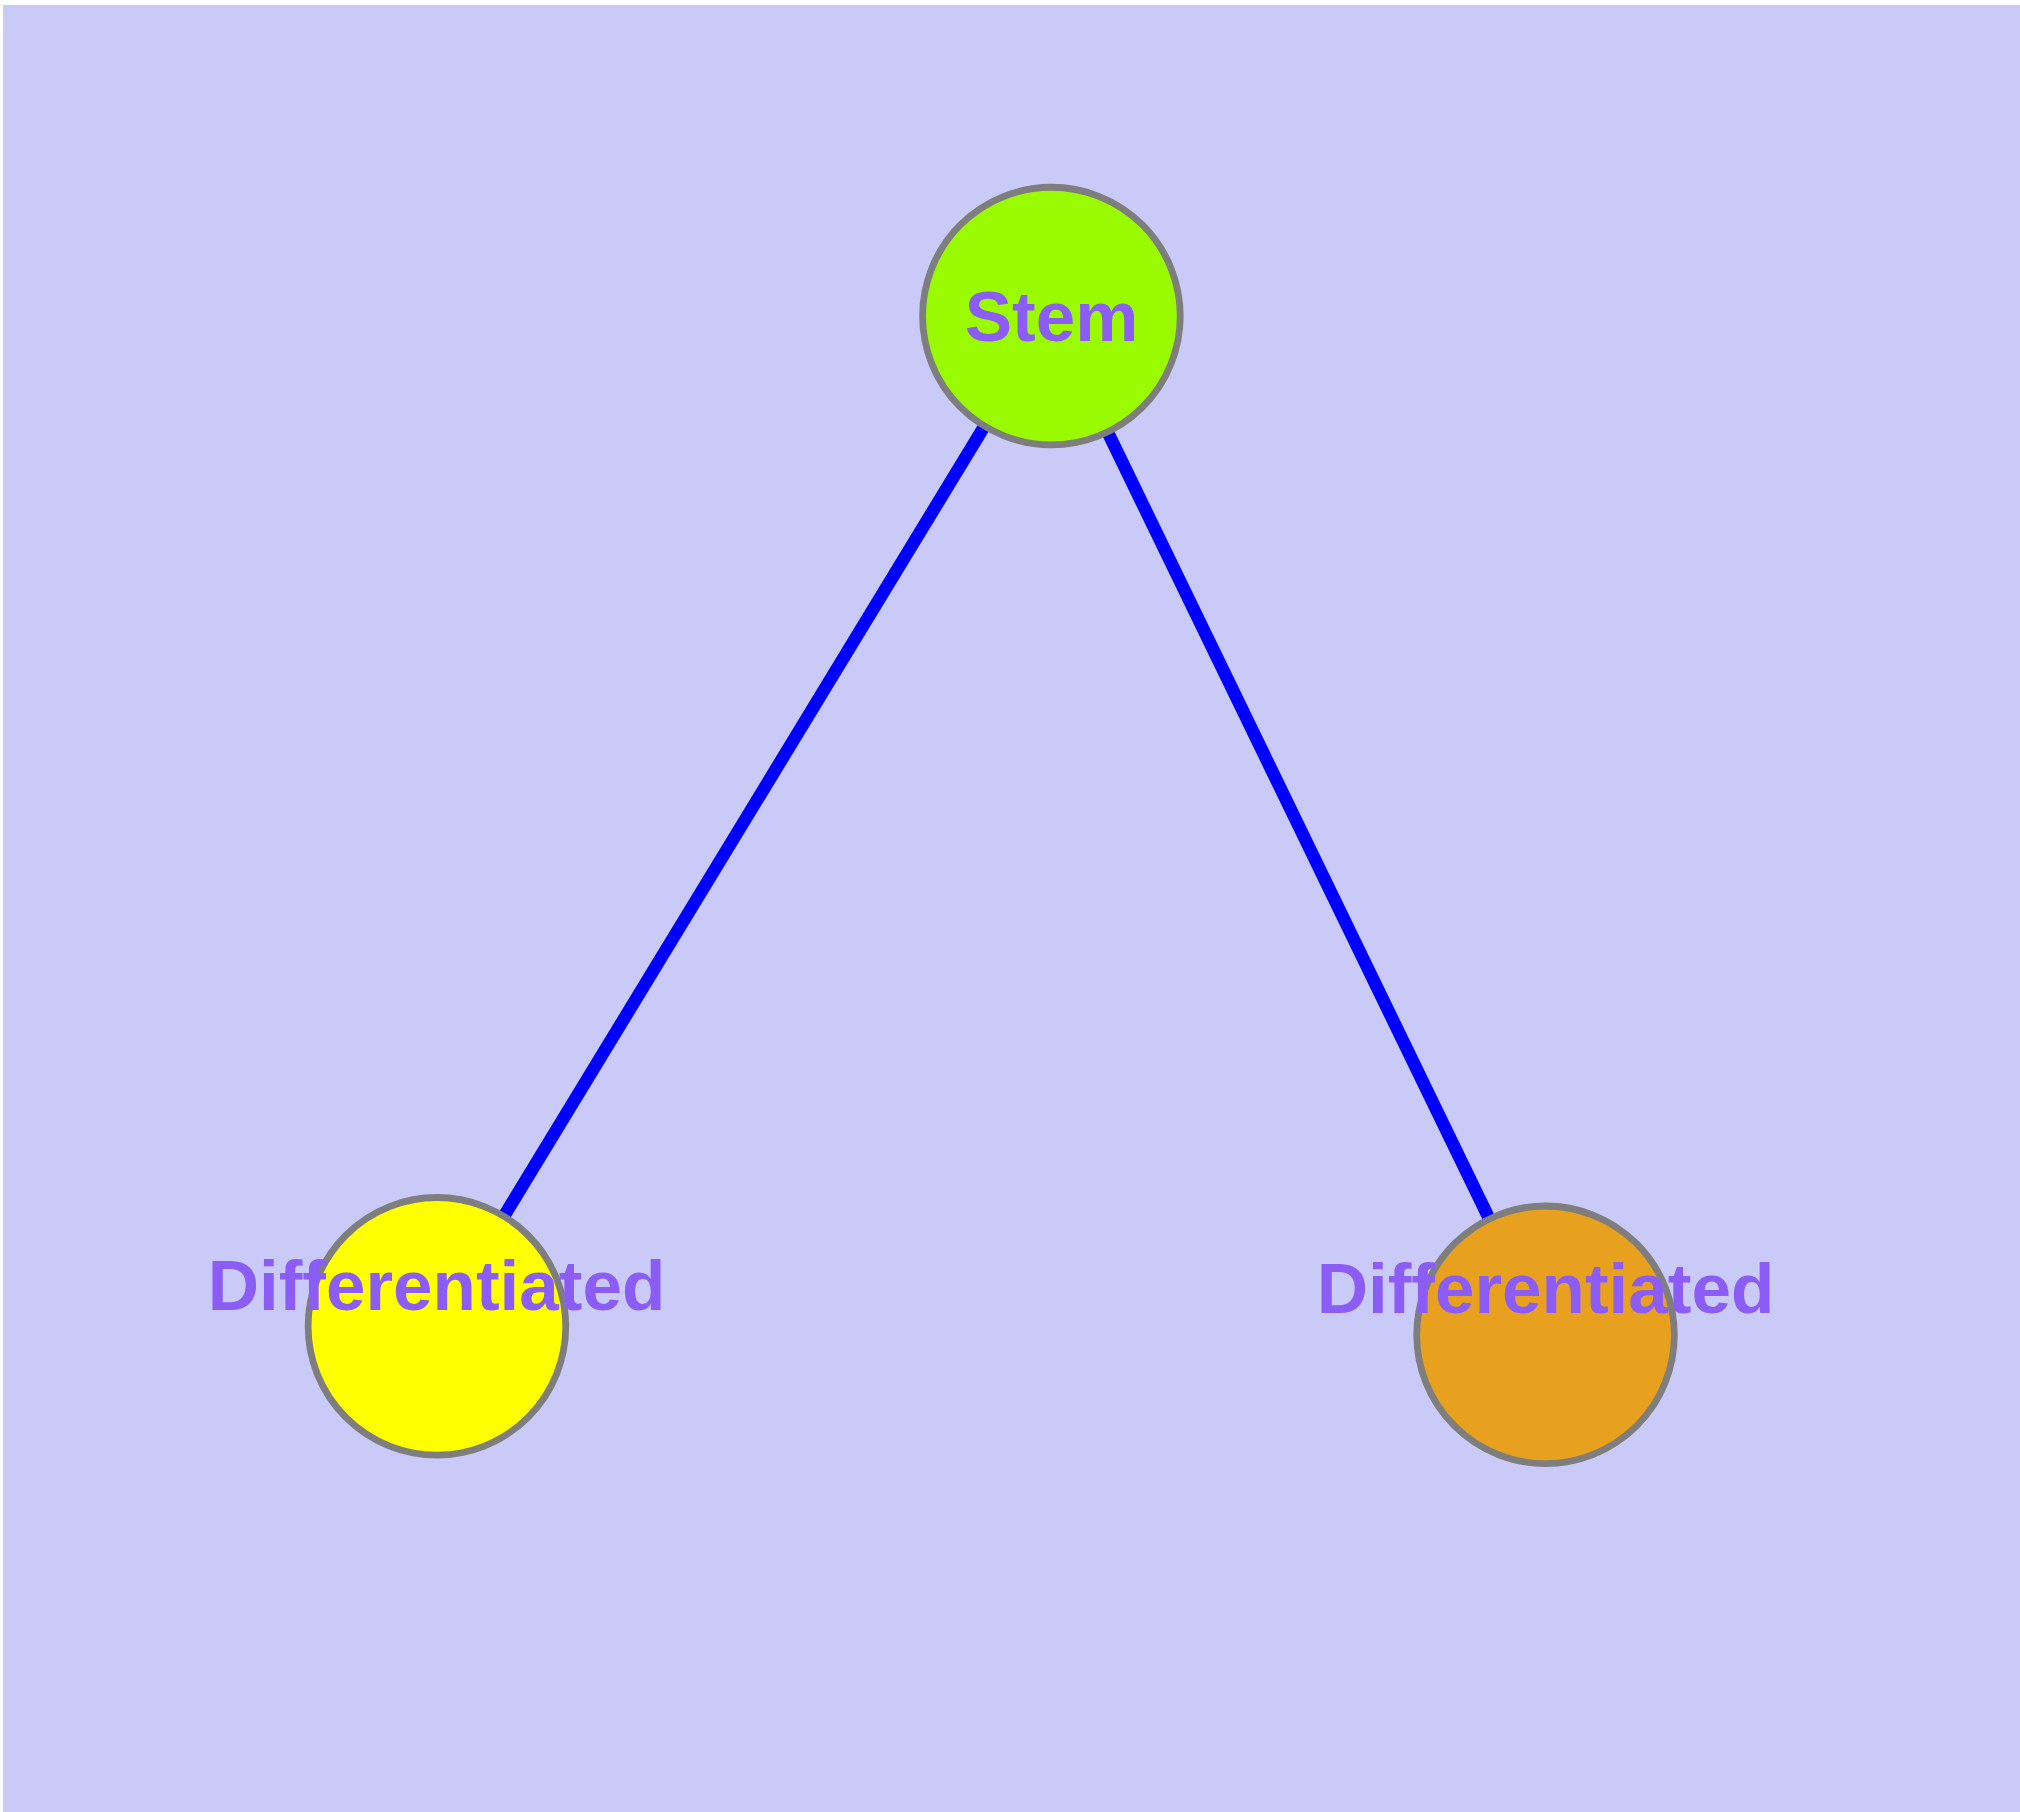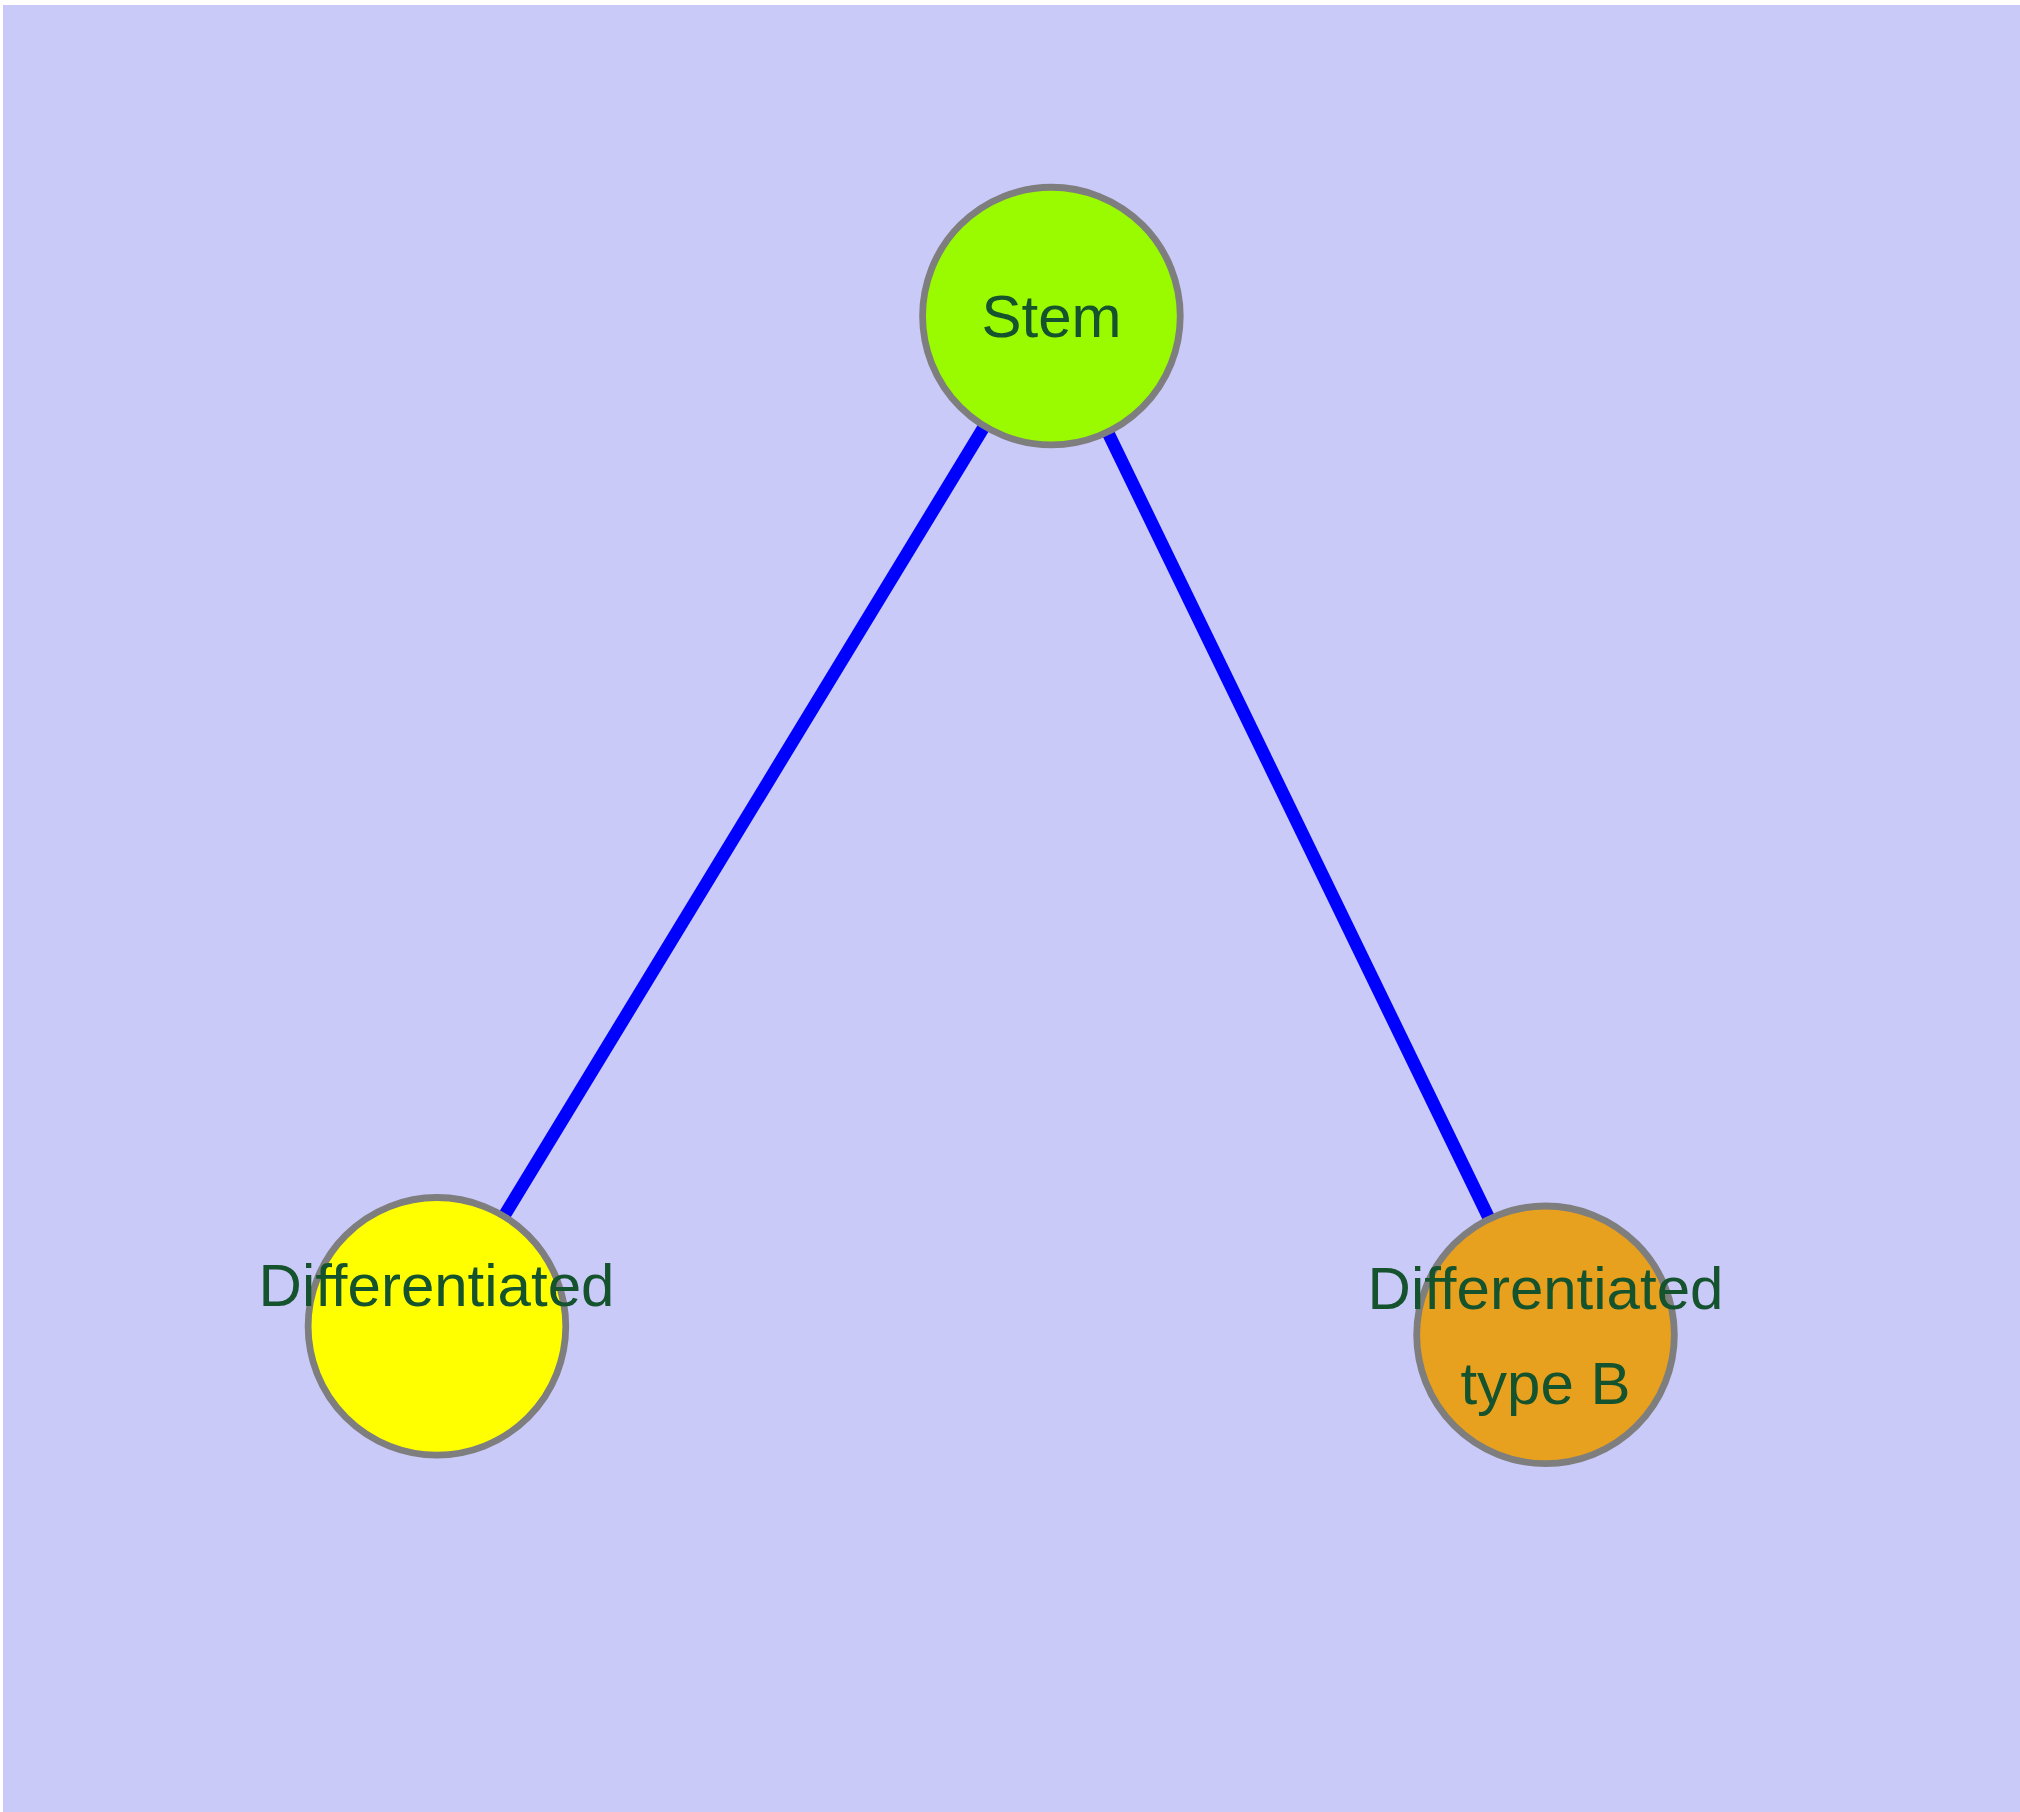--- a/index.html
+++ b/index.html
@@ -17,24 +17,24 @@
   }
   .graph-svg {
     position: absolute;
     left: 2.5px;
     top: 5.1px;
     display: block;
   }
   .node-label {
     position: absolute;
     text-align: center;
-    font-weight: normal;
-    font-size: 60px;
+    font-weight: bold;
+    font-size: 71px;
     line-height: 95px;
-    color: #14532d;
+    color: #8b5cf6;
     z-index: 3;
     white-space: nowrap;
   }
   .node-label span { display: block; }
   .label-stem   { left: 797px;  top: 269px;  width: 509px; }
   .label-type-a { left: 55px;   top: 1238px; width: 763px; }
   .label-type-b { left: 1164px; top: 1241px; width: 763px; }
 </style>
 </head>
 <body>
@@ -56,17 +56,16 @@
   <div class="node-label label-stem">
     <span>Stem</span>
   </div>
 
   <div class="node-label label-type-a">
     <span>Differentiated</span>
   </div>
 
   <div class="node-label label-type-b">
     <span>Differentiated</span>
-    <span>type B</span>
   </div>
 
 </div>
 
 
 </body></html>

